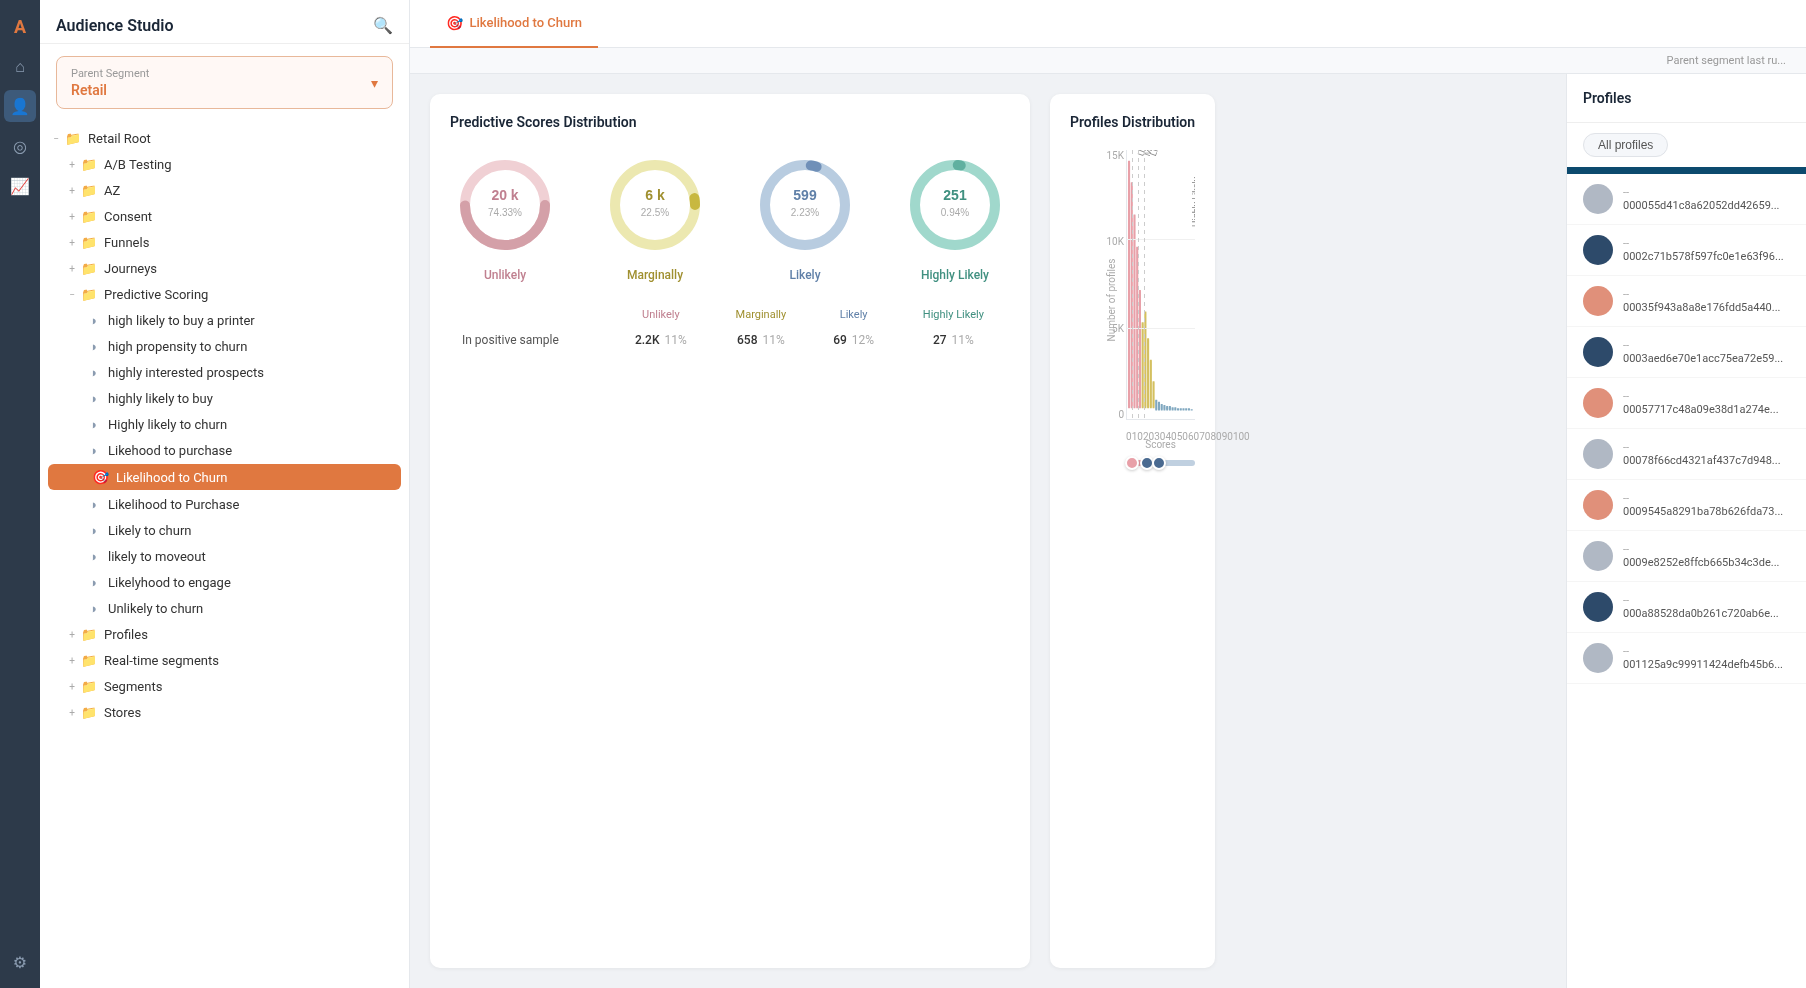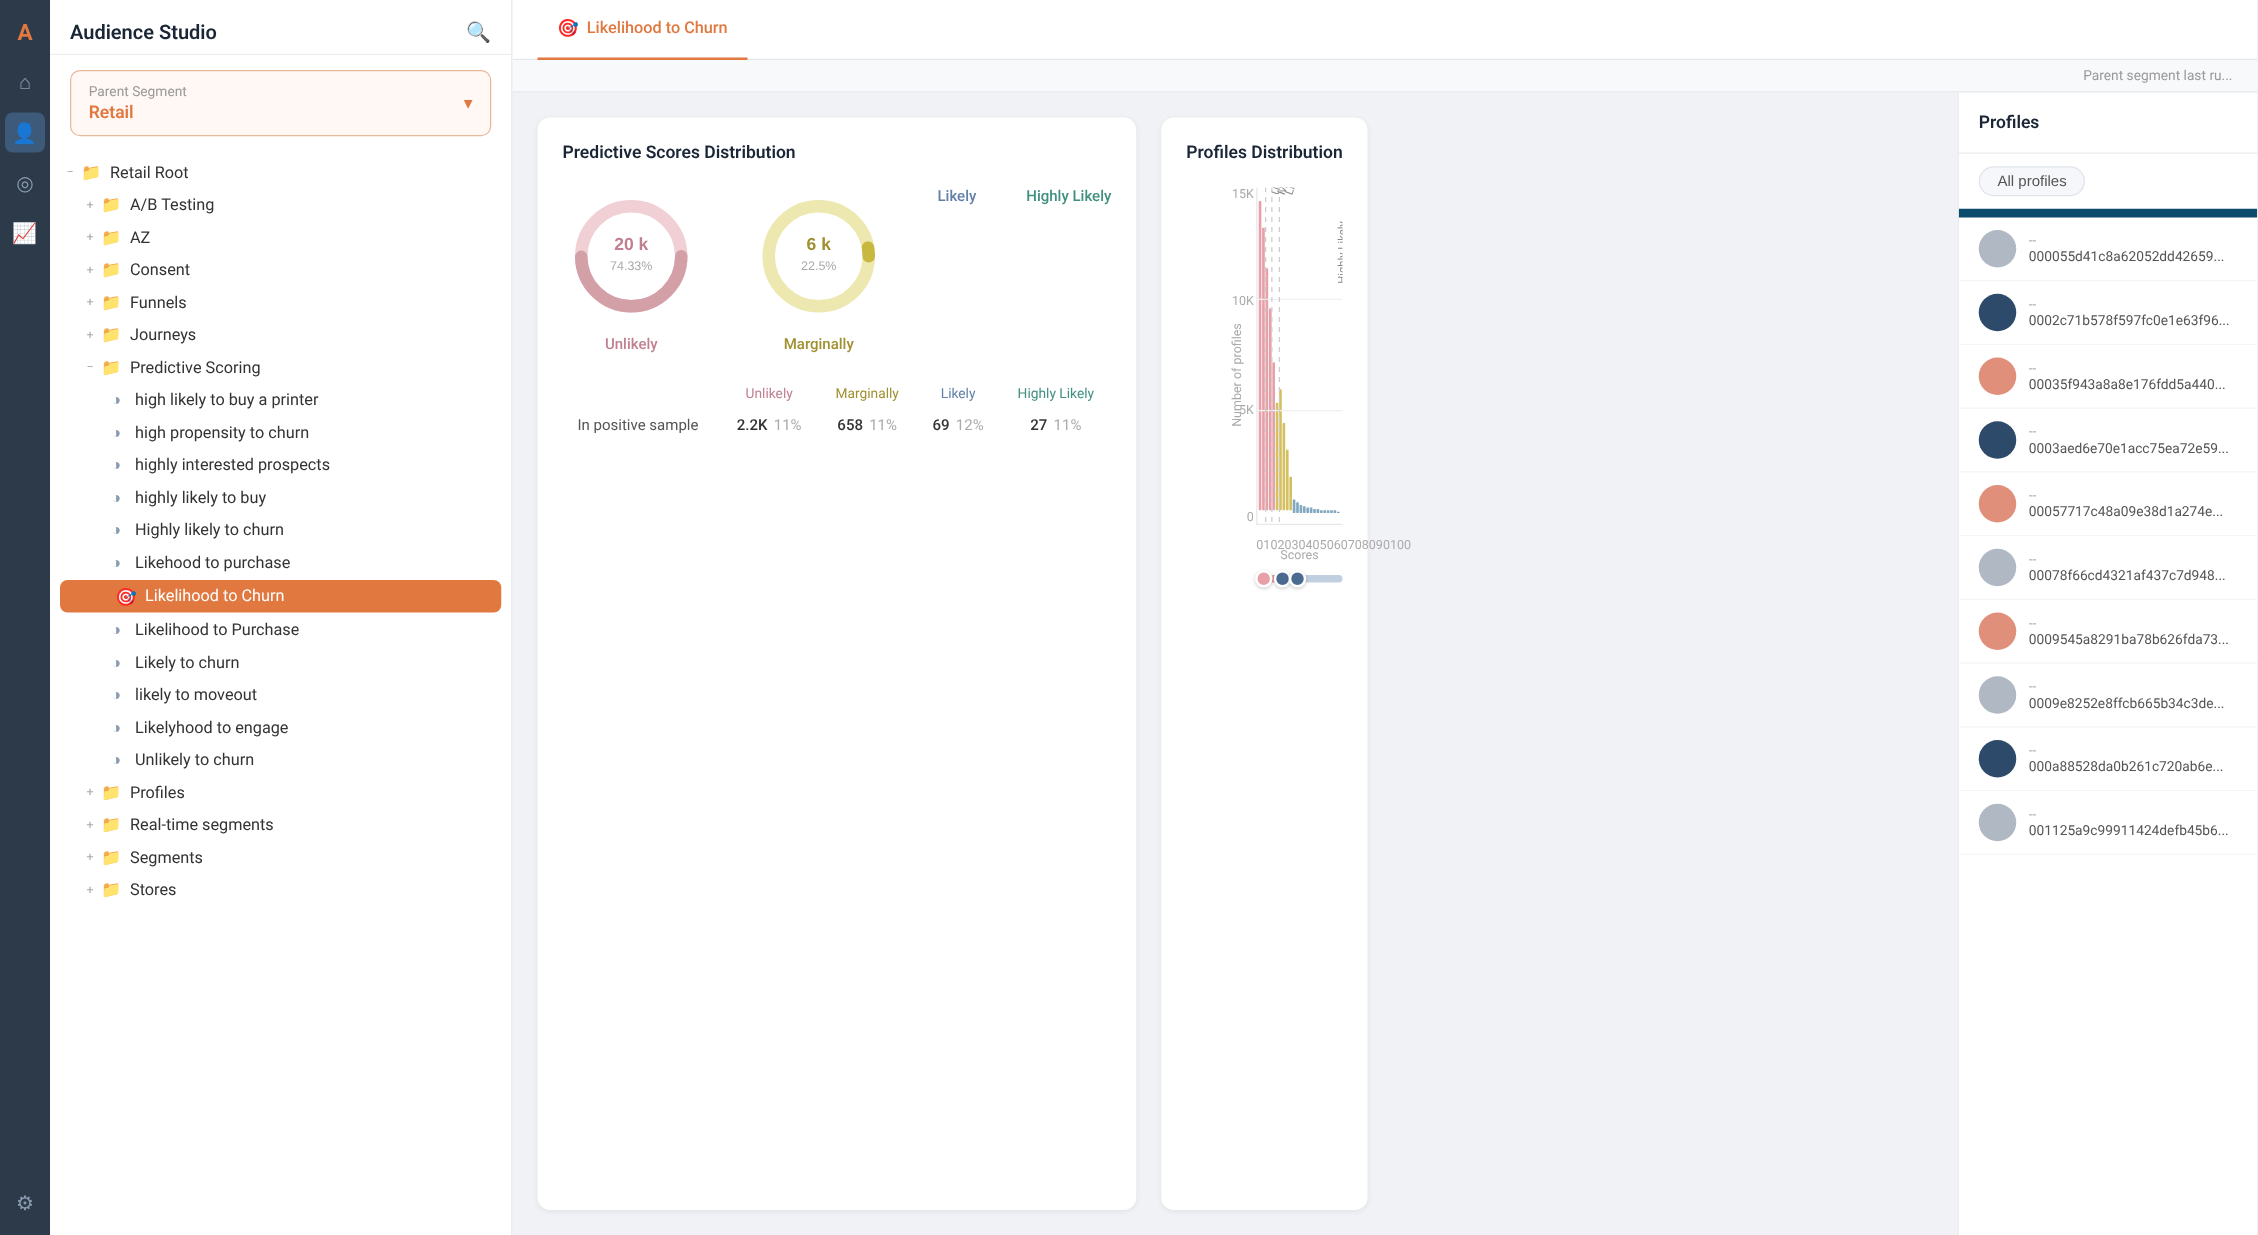--- a/index.html
+++ b/index.html
@@ -561,24 +561,40 @@
                 <circle cx="55" cy="55" r="40" fill="none" stroke="#ece8b0" stroke-width="10"></circle>
                 <circle cx="55" cy="55" r="40" fill="none" stroke="#c8b840" stroke-width="10" stroke-dasharray="56 251" stroke-dashoffset="63" stroke-linecap="round"></circle>
                 <text x="55" y="50" text-anchor="middle" font-size="14" font-weight="700" fill="#a09030">6 k</text>
                 <text x="55" y="66" text-anchor="middle" font-size="10" fill="#aaa">22.5%</text>
               </svg>
             </div>
             <div class="donut-name" style="color:#a09030;">Marginally</div>
           </div>
 
           <div class="donut-wrapper">
+            <div class="donut-container">
+              <svg width="110" height="110" viewBox="0 0 110 110">
+                <circle cx="55" cy="55" r="40" fill="none" stroke="#b8cce0" stroke-width="10"></circle>
+                <circle cx="55" cy="55" r="40" fill="none" stroke="#7090b8" stroke-width="10" stroke-dasharray="6 251" stroke-dashoffset="63" stroke-linecap="round"></circle>
+                <text x="55" y="50" text-anchor="middle" font-size="14" font-weight="700" fill="#6080a8">599</text>
+                <text x="55" y="66" text-anchor="middle" font-size="10" fill="#aaa">2.23%</text>
+              </svg>
+            </div>
             <div class="donut-name" style="color:#6080a8;">Likely</div>
           </div>
 
           <div class="donut-wrapper">
+            <div class="donut-container">
+              <svg width="110" height="110" viewBox="0 0 110 110">
+                <circle cx="55" cy="55" r="40" fill="none" stroke="#a0d8cc" stroke-width="10"></circle>
+                <circle cx="55" cy="55" r="40" fill="none" stroke="#60b0a0" stroke-width="10" stroke-dasharray="3 251" stroke-dashoffset="63" stroke-linecap="round"></circle>
+                <text x="55" y="50" text-anchor="middle" font-size="14" font-weight="700" fill="#409080">251</text>
+                <text x="55" y="66" text-anchor="middle" font-size="10" fill="#aaa">0.94%</text>
+              </svg>
+            </div>
             <div class="donut-name" style="color:#409080;">Highly Likely</div>
           </div>
 
         </div>
 
         <table class="stats-table">
           <thead>
             <tr>
               <th></th>
               <th style="color:#c08090;">Unlikely</th>

